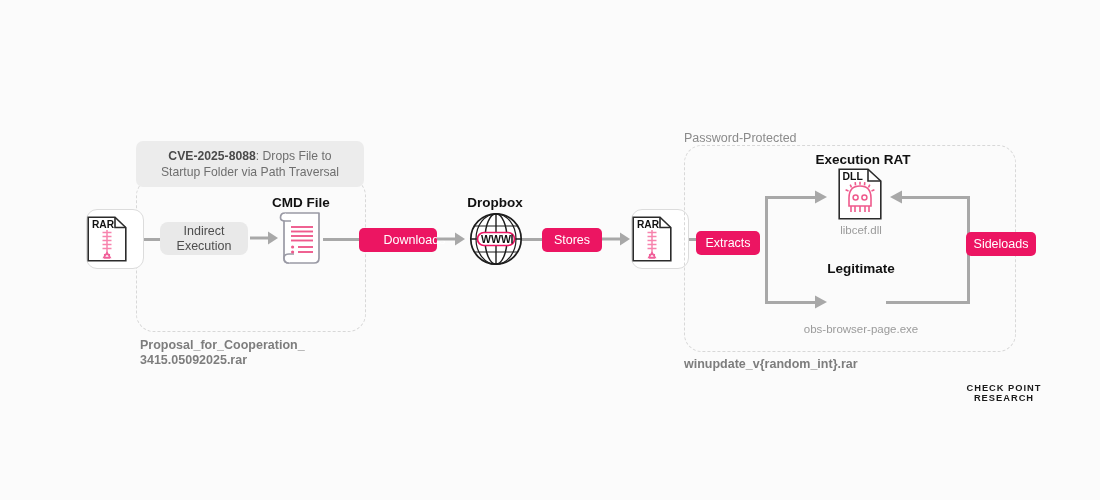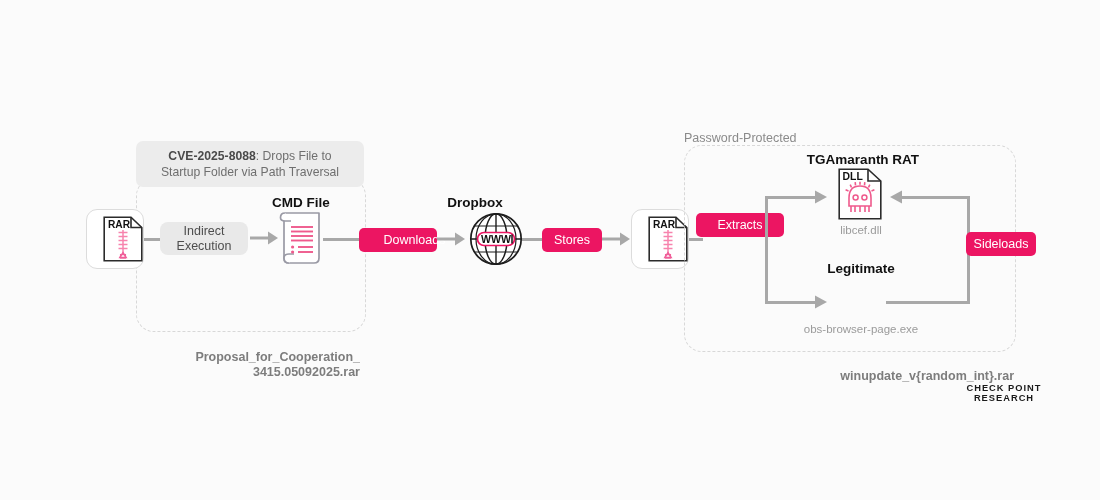--- a/index.html
+++ b/index.html
@@ -9,21 +9,21 @@
     font-family:"Liberation Sans","DejaVu Sans",sans-serif;
     position:relative;overflow:hidden;
     color:#222;
   }
   .canvas{position:absolute;inset:0;}
   .abs{position:absolute;}
 
   
   .lbl-bold{font-weight:bold;font-size:13.5px;color:#111;text-align:center;white-space:nowrap;}
   .lbl-gray{font-size:12.5px;color:#8a8a8a;text-align:left;white-space:nowrap;}
-  .lbl-gray-b{font-size:12.5px;color:#7d7d7d;text-align:right;font-weight:bold;line-height:15px;margin-top:12px;}
+  .lbl-gray-b{font-size:12.5px;color:#7d7d7d;text-align:left;font-weight:bold;line-height:15px;}
   .lbl-file{font-size:11.5px;color:#9b9b9b;text-align:center;white-space:nowrap;}
   .lbl-cap{font-size:12px;color:#8e8e8e;text-align:center;line-height:15px;}
 
   
   .dashed{
     border:1.6px dashed #d8d8d8;
     border-radius:18px;
     background:transparent;
   }
 
@@ -65,21 +65,21 @@
     height:24px;
   }
 
   
   .rarbox{
     width:58px;height:60px;
     border:1.5px solid #dcdcdc;
     border-radius:11px;
     background:#fff;
     box-sizing:border-box;
-    display:flex;align-items:center;justify-content:flex-end;
+    display:flex;align-items:center;justify-content:flex-start;
   }
   svg{display:block;}
 
   
   .line-h{background:#a8a8a8;height:3px;}
   .line-v{background:#a8a8a8;width:3px;}
 
   
   .logo-wrap{text-align:center;}
   .logo-row{
@@ -176,21 +176,21 @@
 
   <div class="abs badge" style="left:359px;top:228px;width:78px;padding-left:43px;">Downloads</div>
 
   <div class="abs" style="left:437px;top:230px;">
     <svg width="32" height="18" viewBox="0 0 32 18">
       <line x1="0" y1="9" x2="20" y2="9" stroke="#a8a8a8" stroke-width="3"></line>
       <path d="M18 2.5 L28 9 L18 15.5 Z" fill="#a8a8a8"></path>
     </svg>
   </div>
 
-  <div class="abs lbl-bold" style="left:428px;top:195px;width:94px;">Dropbox</div>
+  <div class="abs lbl-bold" style="left:448px;top:195px;width:94px;">Dropbox</div>
 
   <div class="abs" style="left:469px;top:212px;">
     <svg width="54" height="54" viewBox="0 0 54 54">
       <circle cx="27" cy="27" r="25.2" fill="#ffffff" stroke="#1d1d1d" stroke-width="1.7"></circle>
       <ellipse cx="27" cy="27" rx="11" ry="25.2" fill="none" stroke="#1d1d1d" stroke-width="1.5"></ellipse>
       <ellipse cx="27" cy="27" rx="20" ry="25.2" fill="none" stroke="#1d1d1d" stroke-width="1.2"></ellipse>
       <line x1="27" y1="1.8" x2="27" y2="52.2" stroke="#1d1d1d" stroke-width="1.4"></line>
       <line x1="1.8" y1="27" x2="52.2" y2="27" stroke="#1d1d1d" stroke-width="1.4"></line>
       <path d="M5.2 14 H48.8" fill="none" stroke="#1d1d1d" stroke-width="1.2"></path>
       <path d="M5.2 40 H48.8" fill="none" stroke="#1d1d1d" stroke-width="1.2"></path>
@@ -225,21 +225,21 @@
         <line x1="15.5" y1="28.5" x2="24.5" y2="28.5"></line>
         <line x1="15.5" y1="32.5" x2="24.5" y2="32.5"></line>
       </g>
       <path d="M16.8 41.5 L20 36.5 L23.2 41.5 Z" fill="none" stroke="#f0609a" stroke-width="1.4"></path>
       <rect x="17.6" y="38.6" width="4.8" height="3.4" fill="none" stroke="#f0609a" stroke-width="1.3"></rect>
     </svg>
   </div>
 
   <div class="abs line-h" style="left:689px;top:238px;width:14px;"></div>
 
-  <div class="abs badge" style="left:696px;top:213px;width:88px;">Extracts</div>
+  <div class="abs badge" style="left:696px;top:231px;width:64px;">Extracts</div>
 
   <div class="abs dashed" style="left:684px;top:145px;width:330px;height:205px;"></div>
 
   <div class="abs lbl-gray" style="left:684px;top:131px;width:330px;">Password-Protected</div>
 
   <div class="abs line-v" style="left:765px;top:196px;height:108px;"></div>
 
   <div class="abs line-h" style="left:765px;top:196px;width:54px;"></div>
 
   <div class="abs line-h" style="left:765px;top:301px;width:54px;"></div>
@@ -259,21 +259,21 @@
   <div class="abs line-v" style="left:967px;top:196px;height:108px;"></div>
   <div class="abs line-h" style="left:899px;top:196px;width:70px;"></div>
   <div class="abs" style="left:886px;top:189px;">
     <svg width="18" height="16" viewBox="0 0 18 16">
       <path d="M16 1.5 L4 8 L16 14.5 Z" fill="#a8a8a8"></path>
     </svg>
   </div>
 
   <div class="abs badge" style="left:930px;top:232px;width:70px;margin-left:36px;">Sideloads</div>
 
-  <div class="abs lbl-bold" style="left:780px;top:152px;width:166px;">TGAmaranth RAT</div>
+  <div class="abs lbl-bold" style="left:780px;top:152px;width:166px;">Execution RAT</div>
 
   <div class="abs" style="left:838px;top:168px;">
     <svg width="44" height="52" viewBox="0 0 44 52">
       <path d="M1.2 1.2 H30 L42.8 13 V50.8 H1.2 Z" fill="#ffffff" stroke="#2b2b2b" stroke-width="1.6"></path>
       <path d="M30 1.2 V13 H42.8" fill="none" stroke="#2b2b2b" stroke-width="1.6"></path>
       <rect x="3.6" y="3" width="20" height="11" fill="#ffffff"></rect>
       <text x="4.6" y="12.4" font-family="Liberation Sans, sans-serif" font-size="10.4" font-weight="bold" fill="#111">DLL</text>
       <g stroke="#ef5a8d" stroke-width="1.6" fill="none">
         <path d="M11 30 Q11 18 22 18 Q33 18 33 30 L33 38 L11 38 Z"></path>
         <path d="M13.5 19.5 L12.2 16.6 M17.5 17.3 L17.2 14.2 M22 16.8 L22 13.8 M26.5 17.3 L26.8 14.2 M30.5 19.5 L31.8 16.6 M10.5 23 L7.6 21.8 M33.5 23 L36.4 21.8"></path>

